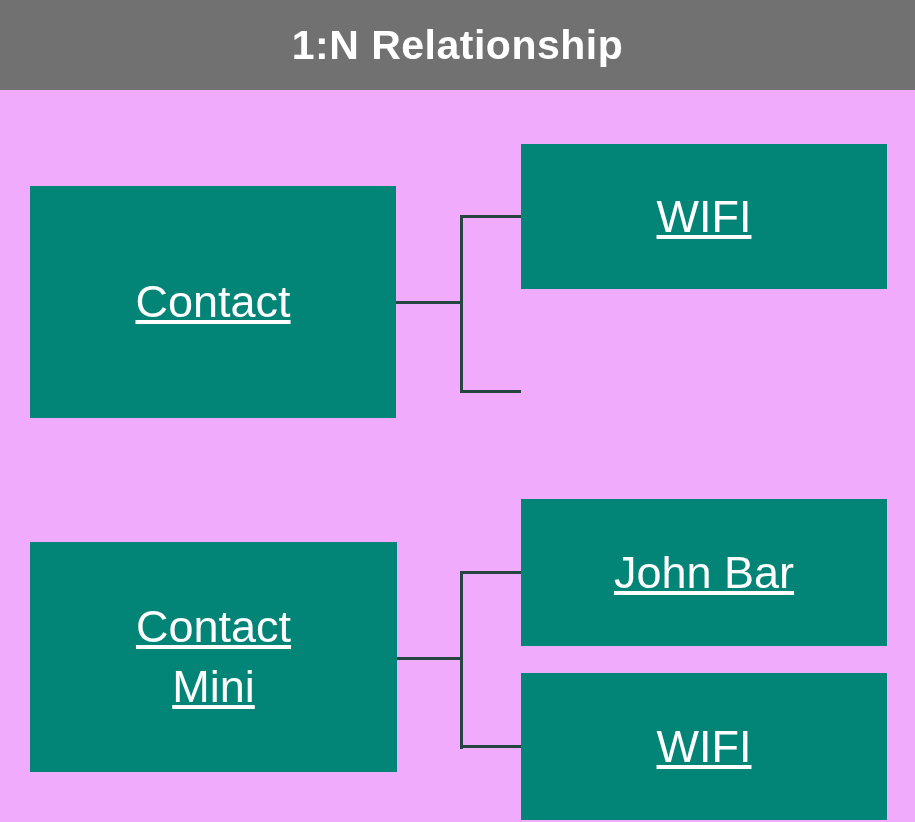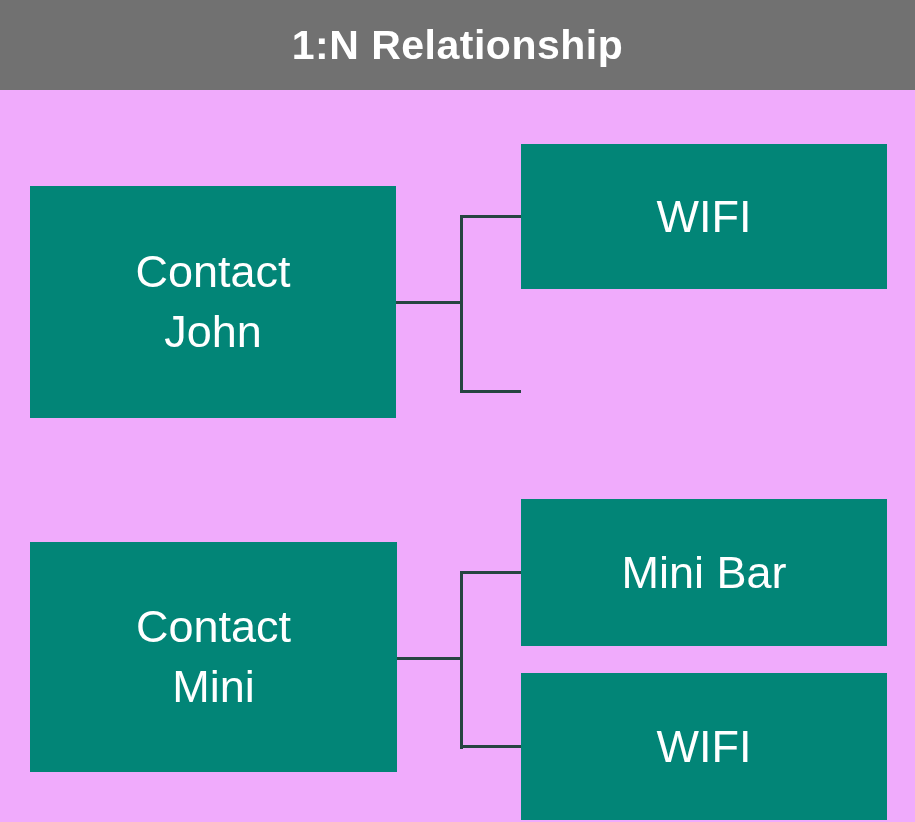--- a/index.html
+++ b/index.html
@@ -34,20 +34,21 @@
     position: absolute;
     background: #028577;
     color: #ffffff;
     display: flex;
     flex-direction: column;
     align-items: center;
     justify-content: center;
     font-size: 45px;
     font-weight: 400;
     line-height: 60px;
+    text-decoration: underline;
   }
 
   
   #node-john    { left: 30px;  top: 186px; width: 366px; height: 232px; }
   #node-wifi1   { left: 521px; top: 144px; width: 366px; height: 145px; }
   #node-laundry { left: 521px; top: 318px; width: 366px; height: 147px; }
 
   
   #node-mary    { left: 30px;  top: 542px; width: 367px; height: 230px; }
   #node-minibar { left: 521px; top: 499px; width: 366px; height: 147px; }
@@ -83,30 +84,29 @@
   <div class="conn" id="c1-branch1"></div>
   <div class="conn" id="c1-branch2"></div>
 
   <div class="conn" id="c2-stem"></div>
   <div class="conn" id="c2-vert"></div>
   <div class="conn" id="c2-branch1"></div>
   <div class="conn" id="c2-branch2"></div>
 
   <div class="node" id="node-john">
     <span>Contact</span>
-    <span>John</span>
   </div>
   <div class="node" id="node-wifi1">
     <span>WIFI</span>
   </div>
 
   <div class="node" id="node-mary">
     <span>Contact</span>
     <span>Mini</span>
   </div>
   <div class="node" id="node-minibar">
-    <span>Mini Bar</span>
+    <span>John Bar</span>
   </div>
   <div class="node" id="node-wifi2">
     <span>WIFI</span>
   </div>
 
 </div>
 
 </body></html>

